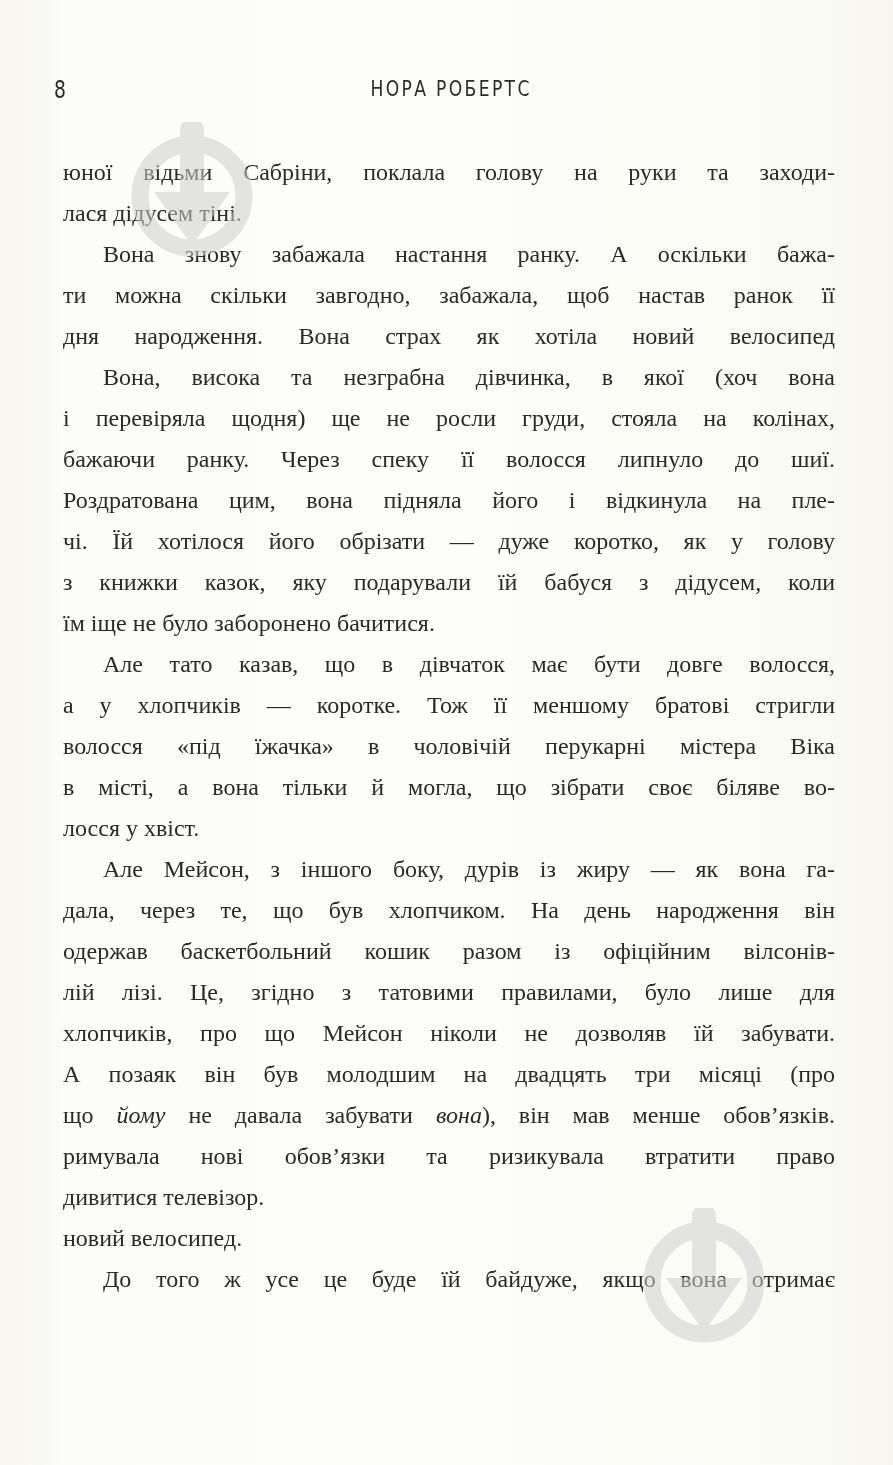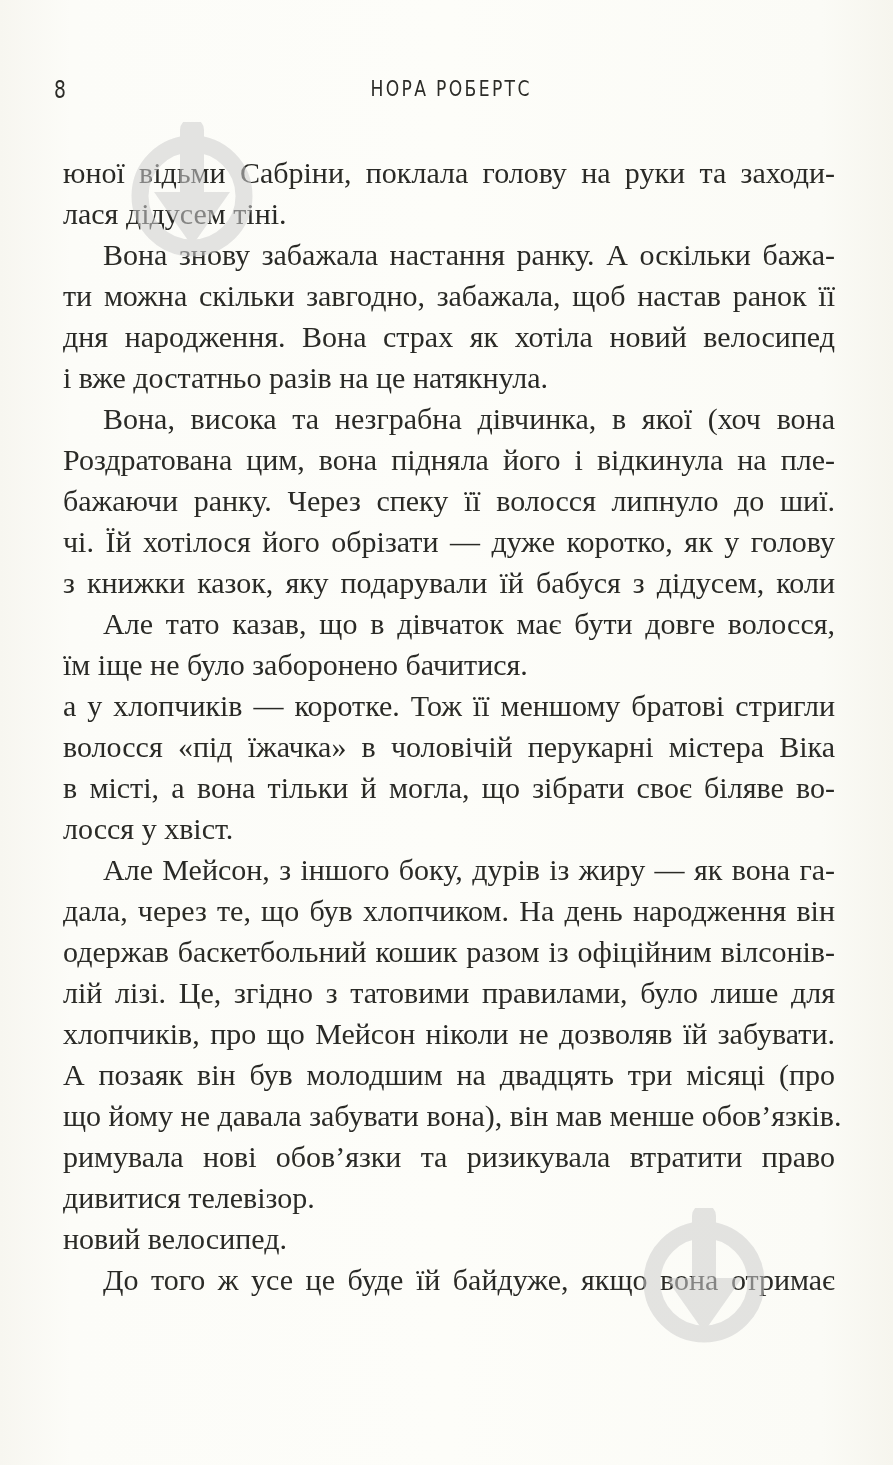--- a/index.html
+++ b/index.html
@@ -51,33 +51,34 @@
     .text-block {
       position: absolute;
       left: 63px;
       top: 152px;
       width: 772px;
     }
     .line {
       height: 41px;
       line-height: 41px;
       font-family: "Liberation Serif", serif;
-      font-size: 30px;
+      font-size: 24px;
       white-space: nowrap;
       text-align: justify;
       text-align-last: justify;
       color: #2a2a26;
     }
     .line.indent {
       padding-left: 40px;
     }
     .line.last {
       text-align-last: left;
     }
     .line .it {
+      font-style: italic;
       margin-top: 19px;
     }
     .watermark {
       position: absolute;
       width: 128px;
       height: 138px;
       opacity: 0.55;
       pointer-events: none;
     }
     .wm-1 { left: 128px; top: 122px; }
@@ -93,28 +94,28 @@
   <div class="running-head">
     <span>НОРА РОБЕРТС</span>
   </div>
 
   <div class="text-block" id="text-block">
       <div class="line">юної відьми Сабріни, поклала голову на руки та заходи-</div>
       <div class="line last">лася дідусем тіні.</div>
       <div class="line indent">Вона знову забажала настання ранку. А оскільки бажа-</div>
       <div class="line">ти можна скільки завгодно, забажала, щоб настав ранок її</div>
       <div class="line">дня народження. Вона страх як хотіла новий велосипед</div>
-      <div class="line last">і вже достатньо разів на це натякнула.</div>
       <div class="line indent">Вона, висока та незграбна дівчинка, в якої (хоч вона</div>
+      <div class="line">і перевіряла щодня) ще не росли груди, стояла на колінах,</div>
+      <div class="line">бажаючи ранку. Через спеку її волосся липнуло до шиї.</div>
       <div class="line">Роздратована цим, вона підняла його і відкинула на пле-</div>
-      <div class="line">бажаючи ранку. Через спеку її волосся липнуло до шиї.</div>
       <div class="line">чі. Їй хотілося його обрізати — дуже коротко, як у голову</div>
       <div class="line">з книжки казок, яку подарували їй бабуся з дідусем, коли</div>
+      <div class="line last">їм іще не було заборонено бачитися.</div>
       <div class="line indent">Але тато казав, що в дівчаток має бути довге волосся,</div>
-      <div class="line last">їм іще не було заборонено бачитися.</div>
       <div class="line">а у хлопчиків — коротке. Тож її меншому братові стригли</div>
       <div class="line">волосся «під їжачка» в чоловічій перукарні містера Віка</div>
       <div class="line">в місті, а вона тільки й могла, що зібрати своє біляве во-</div>
       <div class="line last">лосся у хвіст.</div>
       <div class="line indent">Але Мейсон, з іншого боку, дурів із жиру — як вона га-</div>
       <div class="line">дала, через те, що був хлопчиком. На день народження він</div>
       <div class="line">одержав баскетбольний кошик разом із офіційним вілсонів-</div>
       <div class="line">лій лізі. Це, згідно з татовими правилами, було лише для</div>
       <div class="line">хлопчиків, про що Мейсон ніколи не дозволяв їй забувати.</div>
       <div class="line">А позаяк він був молодшим на двадцять три місяці (про</div>

